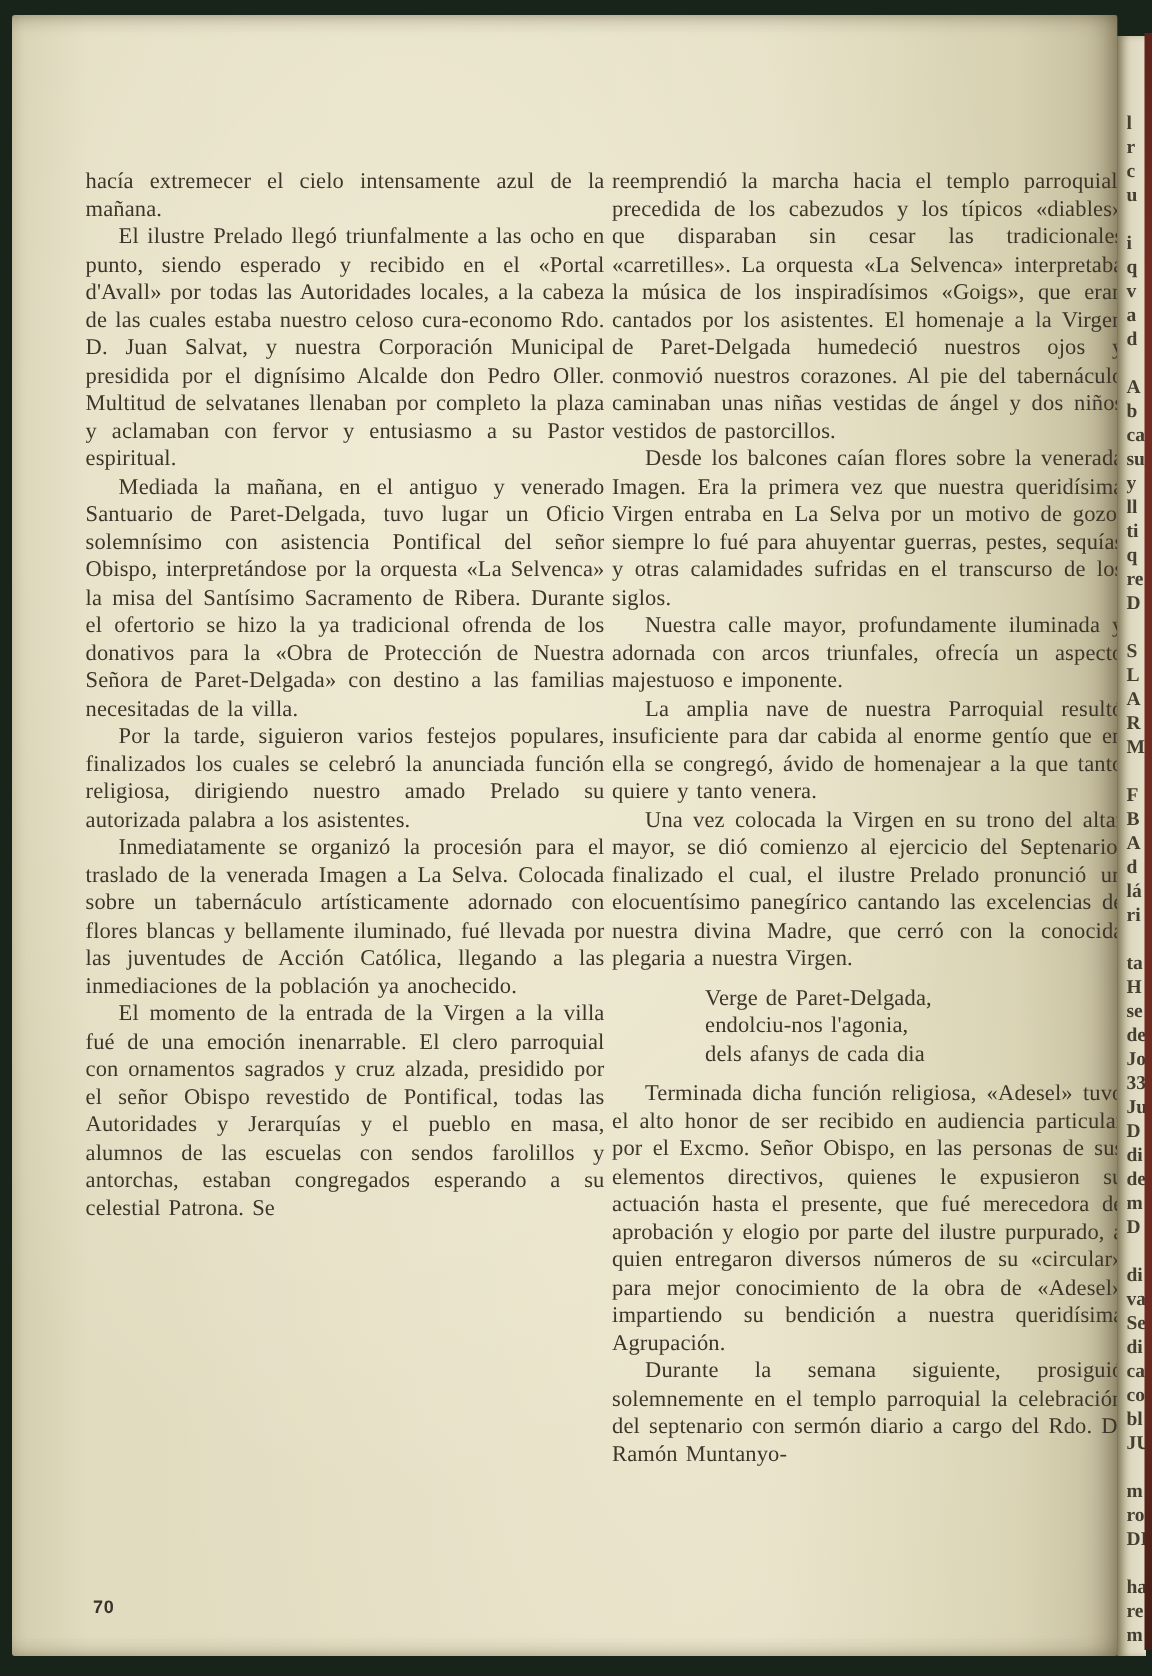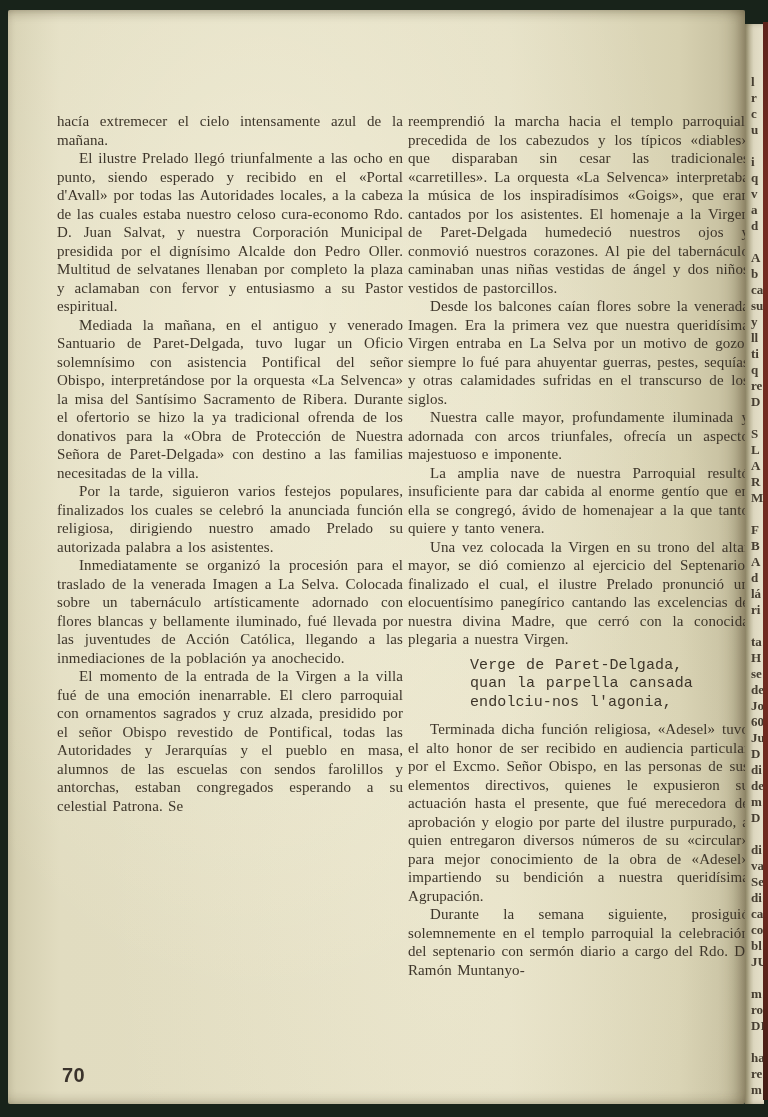--- a/index.html
+++ b/index.html
@@ -24,26 +24,26 @@
     position:absolute;top:66px;width:346px;
     font-size:15px;line-height:18.5px;color:#3d352a;
     text-align:justify;letter-spacing:0.1px;word-spacing:1.5px;
     hyphens:auto;
     margin-top:36px;
   }
   .col-left{left:49px;}
   .col-right{left:400px;width:341px;}
   .par{margin:0;text-indent:22px;}
   .cont-start .par:first-child{text-indent:0;}
-  .poem{margin:8px 0 8px 62px;text-align:left;font-family:Liberation Mono, monospace;}
+  .poem{margin:8px 0 8px 62px;text-align:left;}
   .poem-line{min-height:18.5px;line-height:18.5px;}
   .page-number{
     position:absolute;left:54px;top:1054px;
     font-family:"Liberation Sans", sans-serif;
-    font-size:20px;font-weight:600;color:#3a332c;letter-spacing:0.5px;
+    font-size:12px;font-weight:600;color:#3a332c;letter-spacing:0.5px;
   }
   .adjacent-edge{
     position:absolute;left:745px;top:24px;width:19px;height:1080px;
     background:linear-gradient(to right,#b7b08e 0%,#ddd7bf 45%,#e6e1cb 100%);
     box-shadow: inset 4px 0 6px -2px rgba(70,58,32,0.55);
     overflow:hidden;
   }
   .edge-frags{
     position:absolute;left:6px;top:50px;width:14px;
     font-size:13px;line-height:16px;color:#453d30;font-weight:600;
@@ -72,22 +72,22 @@
   <div class="col col-right">
     <div class="cont-start">
         <p class="par">reemprendió la marcha hacia el templo parroquial, precedida de los cabezudos y los típicos «diables» que disparaban sin cesar las tradicionales «carretilles». La orquesta «La Selvenca» interpretaba la música de los inspiradísimos «Goigs», que eran cantados por los asistentes. El homenaje a la Virgen de Paret-Delgada humedeció nuestros ojos y conmovió nuestros corazones. Al pie del tabernáculo caminaban unas niñas vestidas de ángel y dos niños vestidos de pastorcillos.</p>
         <p class="par">Desde los balcones caían flores sobre la venerada Imagen. Era la primera vez que nuestra queridísima Virgen entraba en La Selva por un motivo de gozo; siempre lo fué para ahuyentar guerras, pestes, sequías y otras calamidades sufridas en el transcurso de los siglos.</p>
         <p class="par">Nuestra calle mayor, profundamente iluminada y adornada con arcos triunfales, ofrecía un aspecto majestuoso e imponente.</p>
         <p class="par">La amplia nave de nuestra Parroquial resultó insuficiente para dar cabida al enorme gentío que en ella se congregó, ávido de homenajear a la que tanto quiere y tanto venera.</p>
         <p class="par">Una vez colocada la Virgen en su trono del altar mayor, se dió comienzo al ejercicio del Septenario, finalizado el cual, el ilustre Prelado pronunció un elocuentísimo panegírico cantando las excelencias de nuestra divina Madre, que cerró con la conocida plegaria a nuestra Virgen.</p>
       </div>
     <div class="poem">
         <div class="poem-line">Verge de Paret-Delgada,</div>
-        <div class="poem-line">quan la parpella cansada</div>
         <div class="poem-line">endolciu-nos l'agonia,</div>
+        <div class="poem-line">dels afanys de cada dia</div>
       </div>
     <div>
         <p class="par">Terminada dicha función religiosa, «Adesel» tuvo el alto honor de ser recibido en audiencia particular por el Excmo. Señor Obispo, en las personas de sus elementos directivos, quienes le expusieron su actuación hasta el presente, que fué merecedora de aprobación y elogio por parte del ilustre purpurado, a quien entregaron diversos números de su «circular» para mejor conocimiento de la obra de «Adesel» impartiendo su bendición a nuestra queridísima Agrupación.</p>
         <p class="par">Durante la semana siguiente, prosiguió solemnemente en el templo parroquial la celebración del septenario con sermón diario a cargo del Rdo. D. Ramón Muntanyo-</p>
       </div>
   </div>
 
   <div class="page-number">70</div>
 </div>
 
@@ -126,21 +126,21 @@
       <div class="edge-frag">A</div>
       <div class="edge-frag">d</div>
       <div class="edge-frag">lá</div>
       <div class="edge-frag">ri</div>
       <div class="edge-frag"></div>
       <div class="edge-frag">ta</div>
       <div class="edge-frag">H</div>
       <div class="edge-frag">se</div>
       <div class="edge-frag">de</div>
       <div class="edge-frag">Jo</div>
-      <div class="edge-frag">60</div>
+      <div class="edge-frag">33</div>
       <div class="edge-frag">Ju</div>
       <div class="edge-frag">D</div>
       <div class="edge-frag">di</div>
       <div class="edge-frag">de</div>
       <div class="edge-frag">m</div>
       <div class="edge-frag">D</div>
       <div class="edge-frag"></div>
       <div class="edge-frag">di</div>
       <div class="edge-frag">va</div>
       <div class="edge-frag">Se</div>

